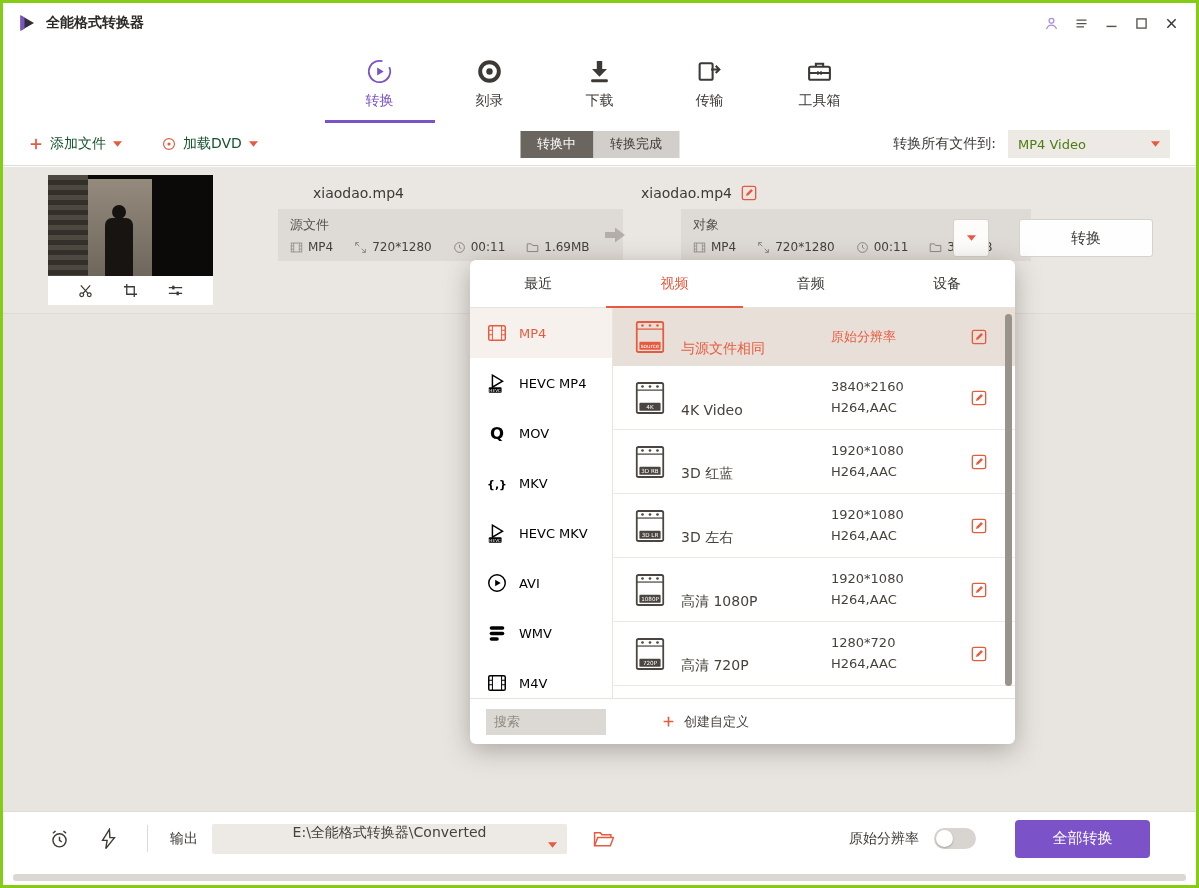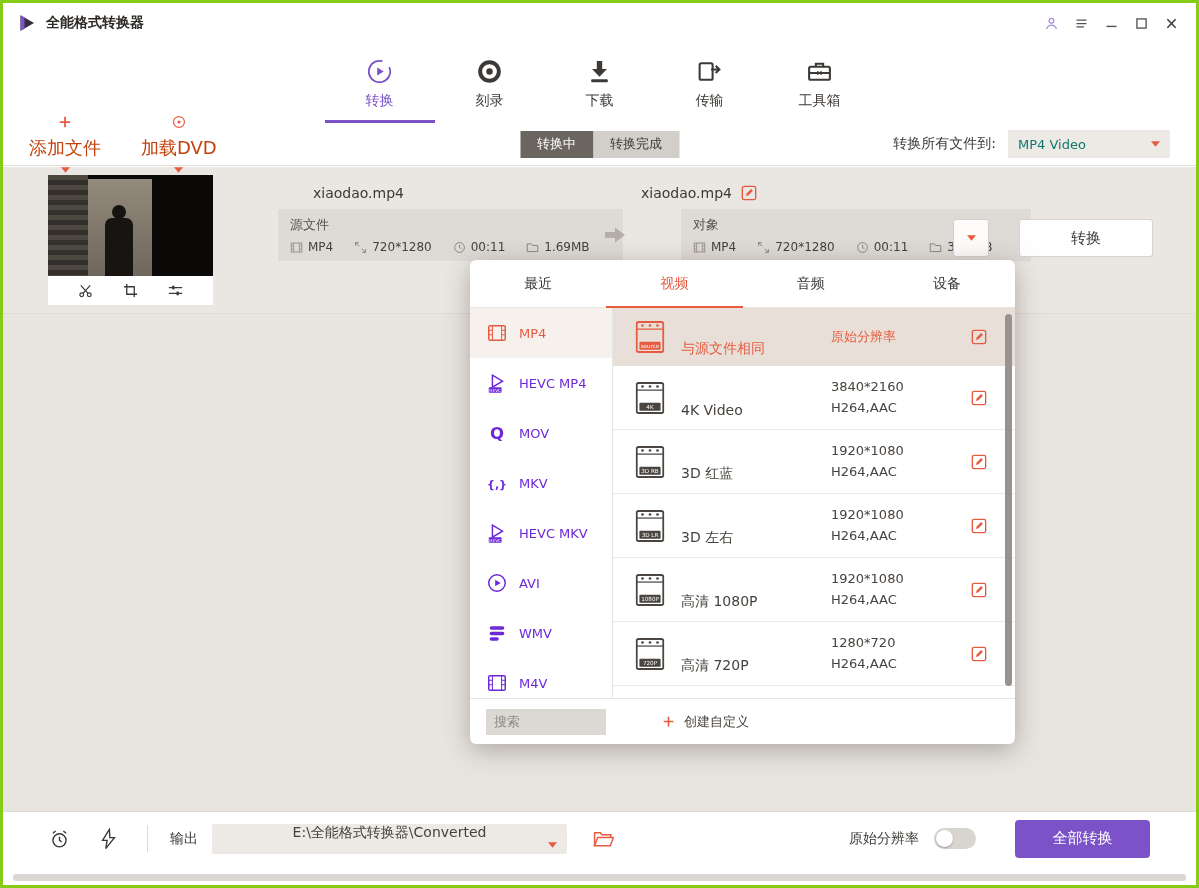--- a/index.html
+++ b/index.html
@@ -21,29 +21,29 @@
   .nav { position:absolute; top:40px; left:0; right:0; height:80px; background:#fff; z-index:3; }
   .nav-items { position:absolute; left:50%; top:8px; transform:translateX(-50%); display:flex; }
   .nav-item { width:110px; height:72px; display:flex; flex-direction:column; align-items:center; gap:7px; padding-top:7px; position:relative; color:#3c3936; cursor:default; }
   .nav-item.active { color:#7b52c7; }
   .nav-icon svg { width:27px; height:27px; }
   .nav-label { font-size:14px; }
   .nav-underline { position:absolute; bottom:0; left:0; right:0; height:3px; background:#7b52c7; }
 
   
   .toolbar { position:absolute; top:120px; left:0; right:0; height:43px; background:#fff; border-bottom:1px solid #e0dcd7; display:flex; align-items:center; padding:0 26px; z-index:3; }
-  .tb-btn { display:flex; align-items:center; gap:7px; font-size:18px; color:#c2410c; margin-right:40px;flex-direction:column; }
+  .tb-btn { display:flex; align-items:center; gap:7px; font-size:14px; color:#14532d; margin-right:40px; }
   .tb-btn svg { width:14px; height:14px; }
   .caret svg { width:9px; height:6px; }
   .center-tabs { position:absolute; left:50%; transform:translateX(-50%); display:flex; }
   .ct { height:27px; padding:0 17px; font-size:13px; display:flex; align-items:center; }
   .ct.active { background:#6b6560; color:#fff; }
   .ct.inactive { background:#d2cec9; color:#3c3936; }
   .convert-to { margin-left:auto; display:flex; align-items:center; gap:12px; font-size:14px; color:#3c3936; }
-  .fmt-select { width:162px; height:28px; background:#edeae6; display:flex; align-items:center; padding:0 10px; font-size:13px; color:#0f766e; border-radius:0; }
+  .fmt-select { width:162px; height:28px; background:#edeae6; display:flex; align-items:center; padding:0 10px; font-size:13px; color:#4d7c0f; border-radius:0; }
   .fmt-select .caret { margin-left:auto; }
 
   
   .content { position:absolute; top:164px; left:0; right:0; height:644px; background:#e8e5e1; }
   .file-strip { position:absolute; top:0; left:0; right:0; height:147px; background:#eae7e3; border-bottom:1px solid #dedad5; }
   .thumb-block { position:absolute; left:45px; top:8px; width:165px; height:130px; }
   .thumb { width:165px; height:101px; background:#0b0a09; position:relative; overflow:hidden; }
   .thumb div { position:absolute; }
   .t-left { left:0; top:0; width:40px; height:101px; background:repeating-linear-gradient(180deg,#4d4840 0 5px,#332f2a 5px 10px); }
   .t-door { left:40px; top:4px; width:64px; height:97px; background:linear-gradient(180deg,#948a7d,#6f675c); }
@@ -68,21 +68,21 @@
   .convert-btn { position:absolute; left:1016px; top:52px; width:134px; height:38px; background:#fefefe; border:1px solid #d6d2cd; border-radius:3px; font-size:15px; color:#3c3936; display:flex; align-items:center; justify-content:center; cursor:default; }
 
   
   .popup { position:absolute; left:467px; top:257px; width:545px; height:484px; background:#fff; border-radius:6px; box-shadow:0 6px 26px rgba(60,50,40,.35); z-index:5; overflow:hidden; display:flex; flex-direction:column; }
   .popup-tabs { flex:0 0 48px; display:flex; border-bottom:1px solid #e7e3de; }
   .ptab { flex:1; display:flex; align-items:center; justify-content:center; font-size:14px; color:#3c3936; position:relative; cursor:default; }
   .ptab.active { color:#e65b40; }
   .ptab-underline { position:absolute; left:0; right:0; bottom:-1px; height:2px; background:#e65b40; }
   .popup-body { flex:1; display:flex; min-height:0; }
   .fmt-col { width:143px; border-right:1px solid #e7e3de; overflow:hidden; }
-  .fmt-row { height:50px; display:flex; align-items:center; gap:11px; padding-left:16px; font-size:13px; color:#6d28d9; cursor:default; }
+  .fmt-row { height:50px; display:flex; align-items:center; gap:11px; padding-left:16px; font-size:13px; color:#000000; cursor:default; }
   .fmt-row svg { width:22px; height:22px; flex:0 0 22px; }
   .fmt-row.selected { background:#f6f1ec; color:#e65b40; }
   .preset-col { flex:1; position:relative; overflow:hidden; }
   .preset-row { height:64px; display:flex; align-items:center; padding-left:22px; border-bottom:1px solid #edeae5; position:relative; cursor:default; }
   .preset-row.highlighted { height:58px; background:#e8e0d8; border-bottom:none; }
   .p-icon { width:30px; }
   .p-icon svg { width:30px; height:34px; }
   .p-name { width:150px; font-size:14px; color:#47423d; margin-left:16px;margin-top:24px; }
   .preset-row.highlighted .p-name { color:#e65b40; }
   .p-specs { font-size:13px; color:#47423d; line-height:1.55; }

